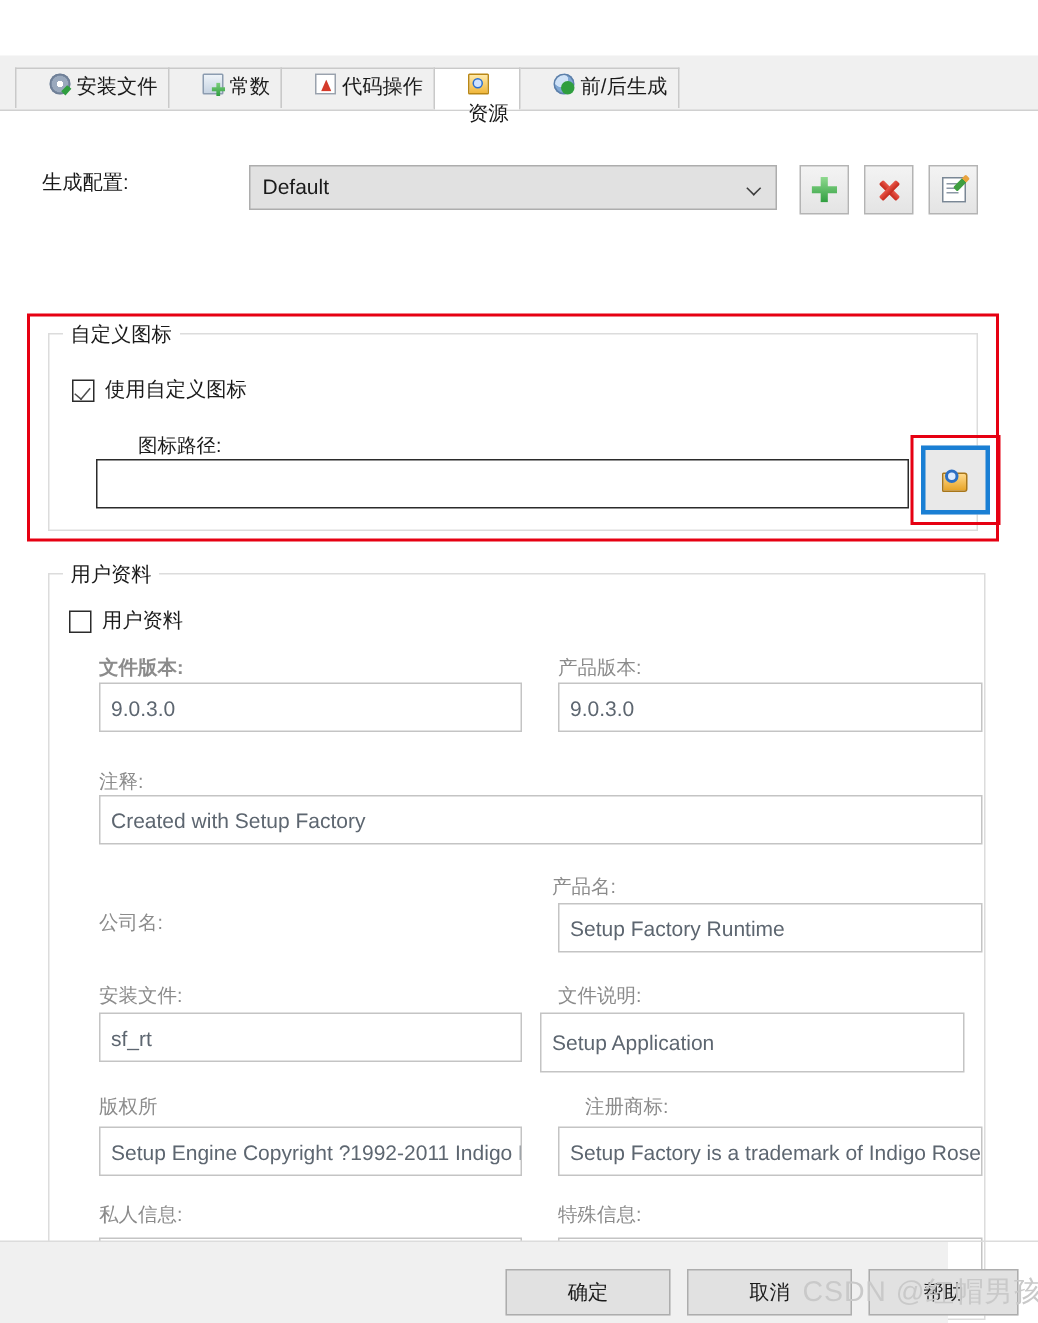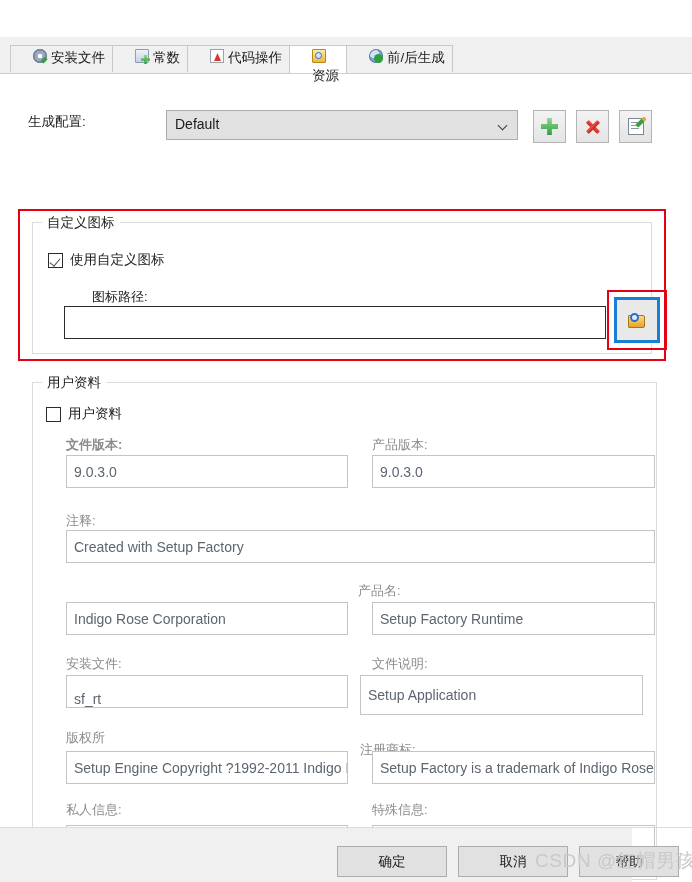--- a/index.html
+++ b/index.html
@@ -562,42 +562,39 @@
     <div class="textbox" style="left:372px; top:381px; width:283px; height:33px;">
       <span class="tb-value">9.0.3.0</span>
     </div>
 
     <div class="field-label" style="left:66px; top:438px;">注释:</div>
     <div class="textbox" style="left:66px; top:456px; width:589px; height:33px;">
       <span class="tb-value">Created with Setup Factory</span>
     </div>
 
     <div class="field-label" style="left:66px; top:508px;margin-top:24px;">公司名:</div>
-    <div class="textbox" style="left:66px; top:528px; width:282px; height:33px;">
-      <span class="tb-value">Indigo Rose Corporation</span>
-    </div>
-    <div class="field-label" style="left:358px; top:508px;">产品名:</div>
+    <div class="field-label" style="left:368px; top:508px;">产品名:</div>
     <div class="textbox" style="left:372px; top:528px; width:283px; height:33px;">
       <span class="tb-value">Setup Factory Runtime</span>
     </div>
 
     <div class="field-label" style="left:66px; top:581px;">安装文件:</div>
-    <div class="textbox" style="left:66px; top:601px; width:282px; height:33px;align-items:flex-end;">
+    <div class="textbox" style="left:66px; top:601px; width:282px; height:33px;">
       <span class="tb-value">sf_rt</span>
     </div>
     <div class="field-label" style="left:372px; top:581px;">文件说明:</div>
     <div class="textbox" style="left:360px; top:601px; width:283px; height:40px;">
       <span class="tb-value">Setup Application</span>
     </div>
 
     <div class="field-label" style="left:66px; top:655px;">版权所</div>
     <div class="textbox" style="left:66px; top:677px; width:282px; height:33px;">
       <span class="tb-value">Setup Engine Copyright ?1992-2011 Indigo Rose Corporation</span>
     </div>
-    <div class="field-label" style="left:360px; top:655px;margin-top:12px;">注册商标:</div>
+    <div class="field-label" style="left:390px; top:655px;">注册商标:</div>
     <div class="textbox" style="left:372px; top:677px; width:283px; height:33px;">
       <span class="tb-value">Setup Factory is a trademark of Indigo Rose Corporation</span>
     </div>
 
     <div class="field-label" style="left:66px; top:727px;">私人信息:</div>
     <div class="textbox" style="left:66px; top:751px; width:282px; height:36px;">
       <span class="tb-value"></span>
     </div>
     <div class="field-label" style="left:372px; top:727px;">特殊信息:</div>
     <div class="textbox" style="left:372px; top:751px; width:283px; height:36px;">

